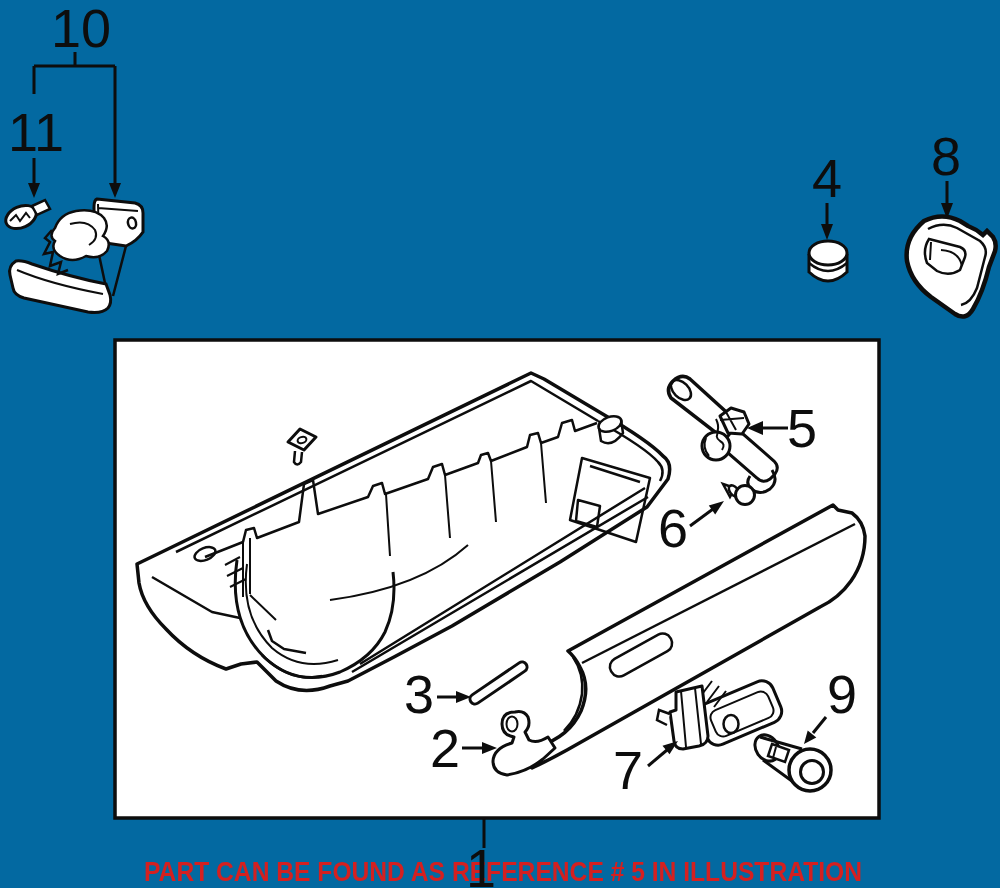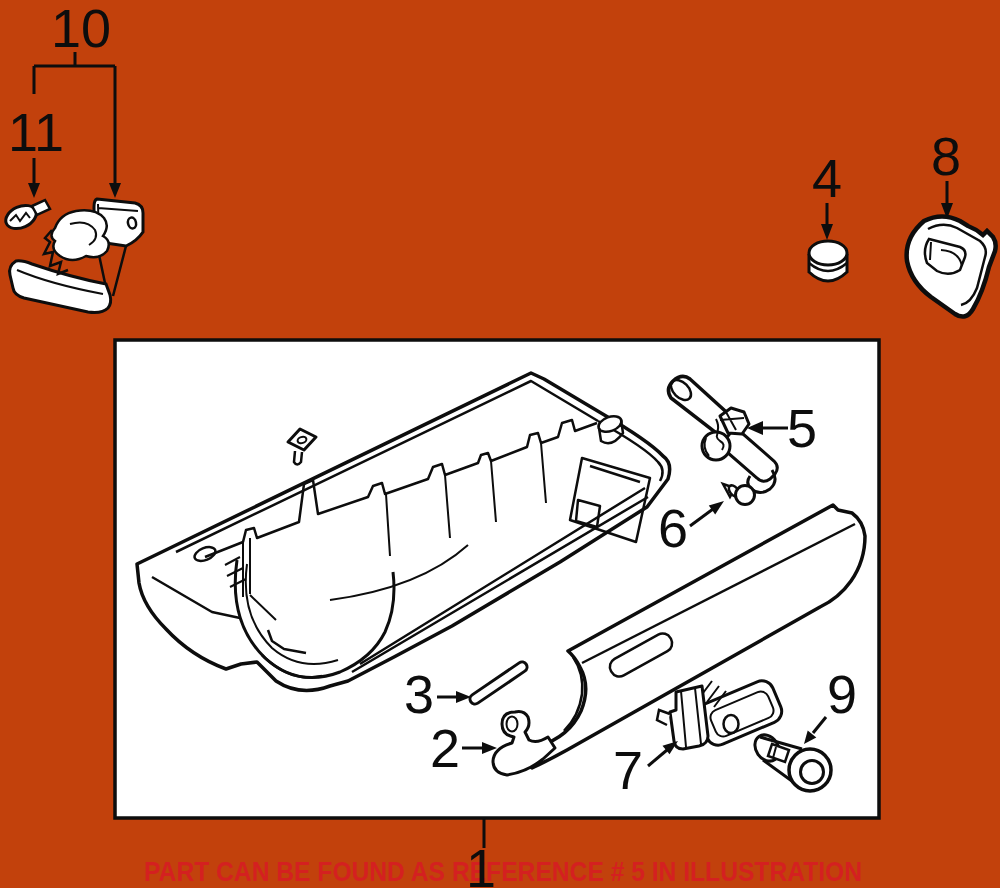--- a/index.html
+++ b/index.html
@@ -1,16 +1,16 @@
 <!DOCTYPE html>
 <html><head>
 <meta charset="utf-8">
 <style>
   html,body{margin:0;padding:0;background:#ffffff;}
-  .stage{position:relative;width:1000px;height:888px;background:#c2410c;overflow:hidden;
+  .stage{position:relative;width:1000px;height:888px;background:#0369a1;overflow:hidden;
          font-family:"Liberation Sans", sans-serif;}
   svg{display:block}
   .num{font-family:"Liberation Sans", sans-serif;font-size:54px;fill:#0d0d0d;}
   .note{font-family:"Liberation Sans", sans-serif;font-size:28px;font-weight:bold;}
   .ln{stroke:#0d0d0d;fill:none;}
   .fillw{fill:#ffffff;stroke:#0d0d0d;}
   .head{fill:#0d0d0d;stroke:none;}
 </style>
 </head>
 <body>

